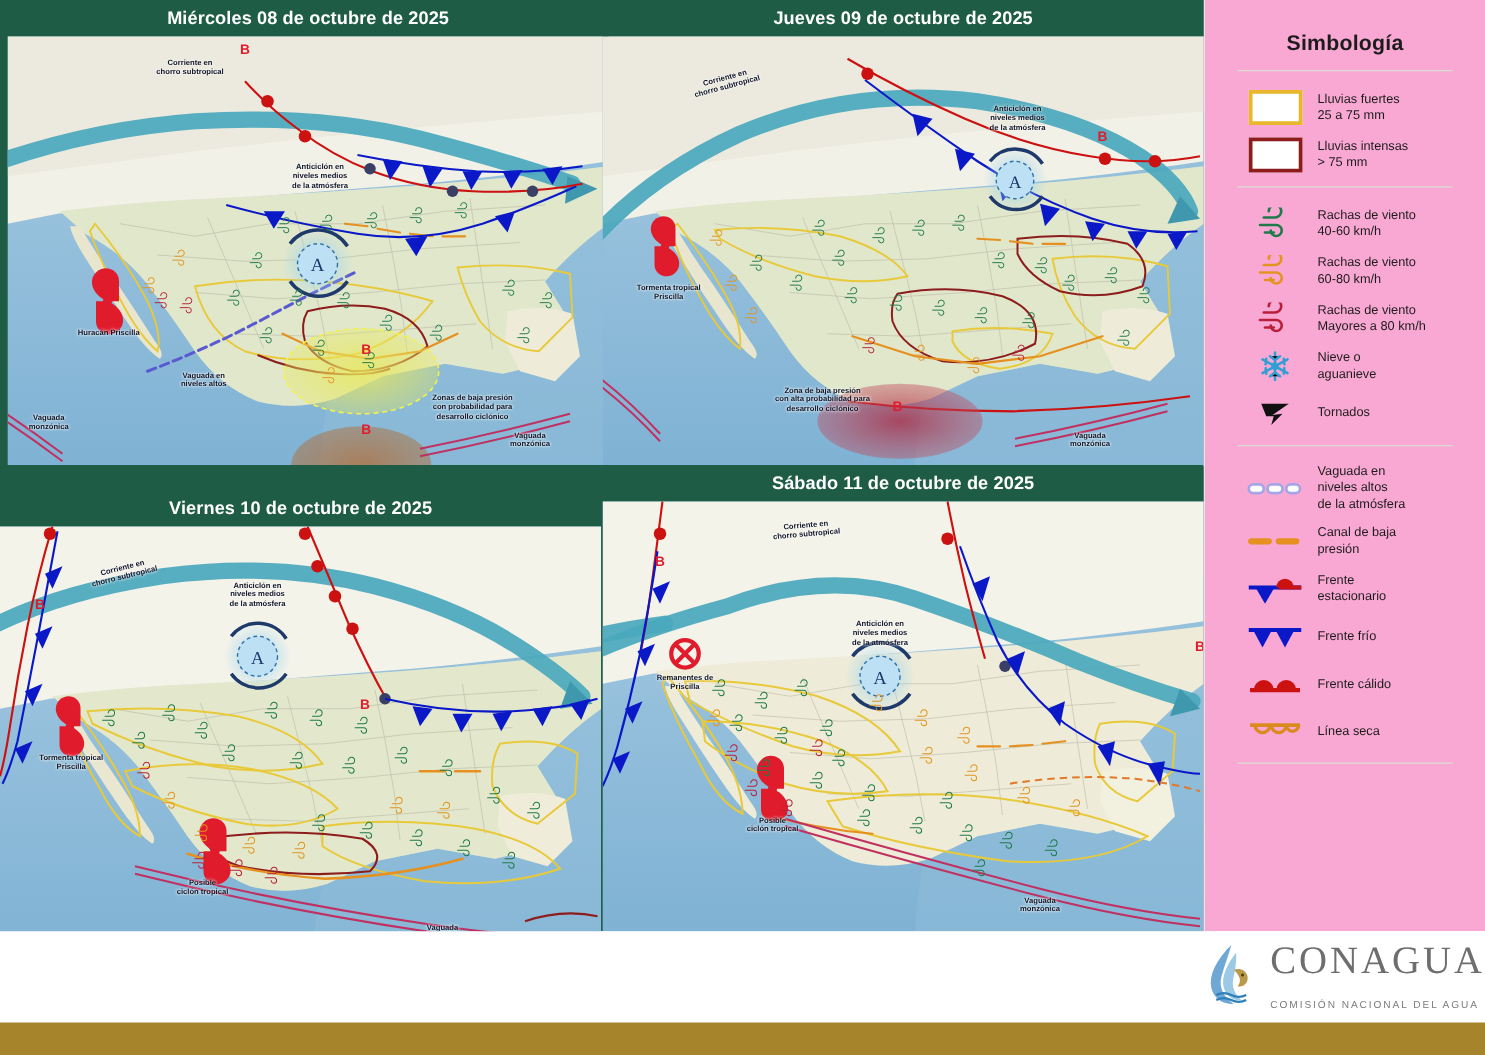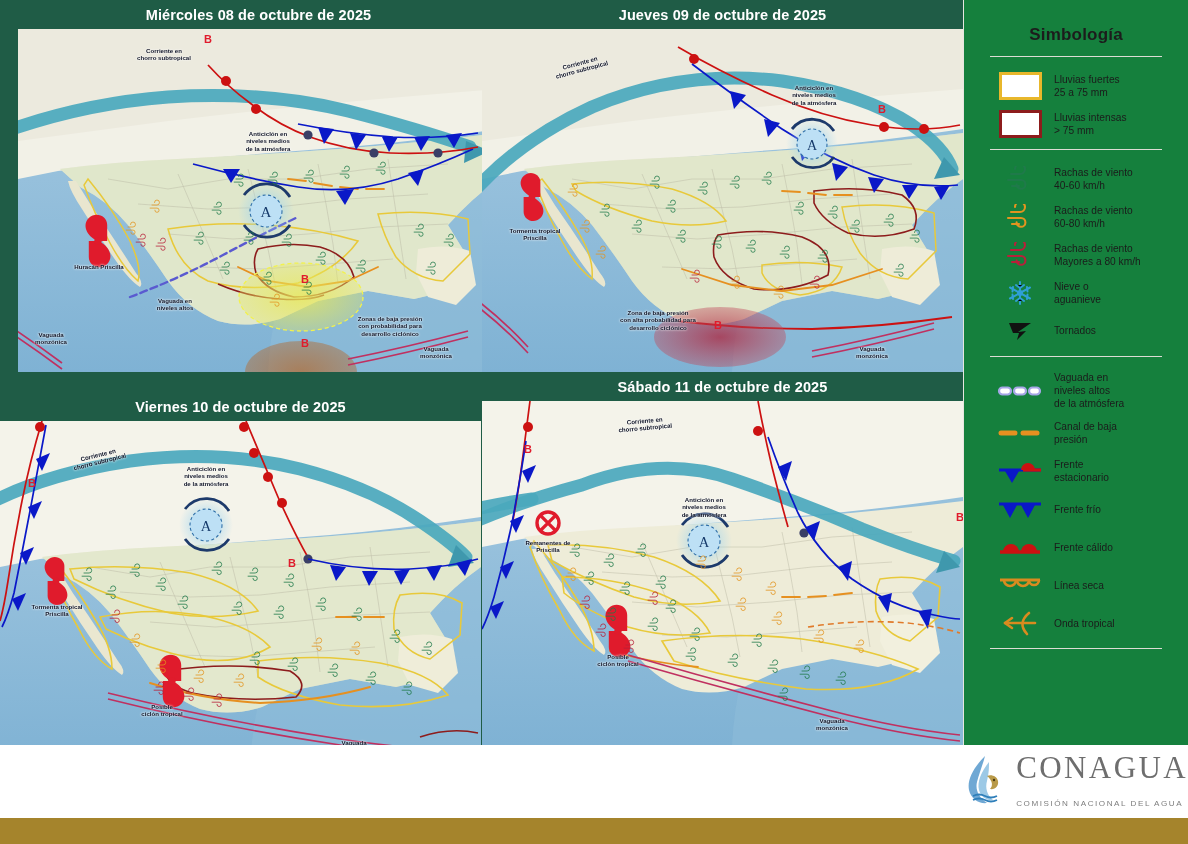--- a/index.html
+++ b/index.html
@@ -10,21 +10,21 @@
     background: #ffffff; overflow: hidden;
   }
   #root { position: relative; width: 1188px; height: 844px; background:#fff; }
 
   
   .maps-area {
     position:absolute; left:0; top:0; width:963px; height:745px;
     background:#1f5c46;
   }
   .panel { position:absolute; width:481px; height:372px; overflow:hidden; }
-  .panel.p0 { left:18px;   top:0;padding-left:12px; }
+  .panel.p0 { left:6px;   top:0;padding-left:12px; }
   .panel.p1 { left:482px; top:0; }
   .panel.p2 { left:0;   top:393px;padding-left:18px; }
   .panel.p3 { left:482px; top:373px; }
 
   .panel-header {
     position:absolute; left:0; top:0; width:100%; height:29px;
     background:#1f5c46; color:#fff;
     font-size:14.5px; font-weight:bold; letter-spacing:.1px;
     display:flex; align-items:center; justify-content:center;
     z-index:40;
@@ -44,21 +44,21 @@
     position:absolute; color:#101528; font-weight:bold;
     font-size:6.1px; line-height:1.22; text-align:center;
     text-shadow: 0 0 2px rgba(255,255,255,.95), 0 0 3px rgba(255,255,255,.8);
     pointer-events:none; white-space:pre-line;
   }
   .mlab.rot { transform-origin:center; }
 
   
   .legend {
     position:absolute; left:963px; top:0; width:225px; height:745px;
-    background:#15803d; border-left:1px solid #e6e6e0;
+    background:#f9a8d4; border-left:1px solid #e6e6e0;
     padding:0 12px;
   }
   .legend-title {
     text-align:center; font-size:17px; font-weight:bold; color:#1c1c1c;
     padding-top:25px; padding-bottom:11px; letter-spacing:.2px;
   }
   .legend hr.sep { border:none; border-top:1px solid #dcdcd4; margin:0 14px; }
   .leg-group { padding:10px 0 6px 2px; }
   .leg-row {
     display:flex; align-items:center; gap:10px;
@@ -1243,32 +1243,20 @@
             <path d="M3,5 H43" stroke="#d98b1f" stroke-width="3"></path>
             <g fill="none" stroke="#d98b1f" stroke-width="2.6">
               <path d="M7,5 a6,6 0 0 0 12,0"></path>
               <path d="M20,5 a6,6 0 0 0 12,0"></path>
               <path d="M32,5 a5,5 0 0 0 10,0"></path>
             </g>
           </svg>
         </div>
         <div class="leg-txt">Línea seca</div>
       </div>
-      <div class="leg-row">
-        <div class="leg-ico">
-          <svg width="46" height="26" viewBox="0 0 46 26">
-            <g stroke="#d98b1f" stroke-width="2.6" fill="none" stroke-linecap="round">
-              <path d="M32,3 Q20,13 30,24"></path>
-              <path d="M8,13 H38"></path>
-              <path d="M8,13 L15,8 M8,13 L15,18"></path>
-            </g>
-          </svg>
-        </div>
-        <div class="leg-txt">Onda tropical</div>
-      </div>
     </div>
     <hr class="sep">
   </div>
 
   <div class="footer">
     <div class="logo-wrap">
       <svg width="44" height="52" viewBox="0 0 44 52">
         <path d="M22,2 C10,14 4,26 6,36 C8,45 16,50 24,49 C16,44 12,36 14,28 C16,20 20,10 22,2 Z" fill="#6fa8d4"></path>
         <path d="M26,8 C18,18 14,28 16,36 C18,43 24,47 30,46 C24,41 22,34 24,27 C26,19 26,13 26,8 Z" fill="#9cc9e6"></path>
         <path d="M24,22 C28,20 34,22 35,27 C36,32 32,36 27,35 C30,32 30,27 24,22 Z" fill="#b99a49"></path>

